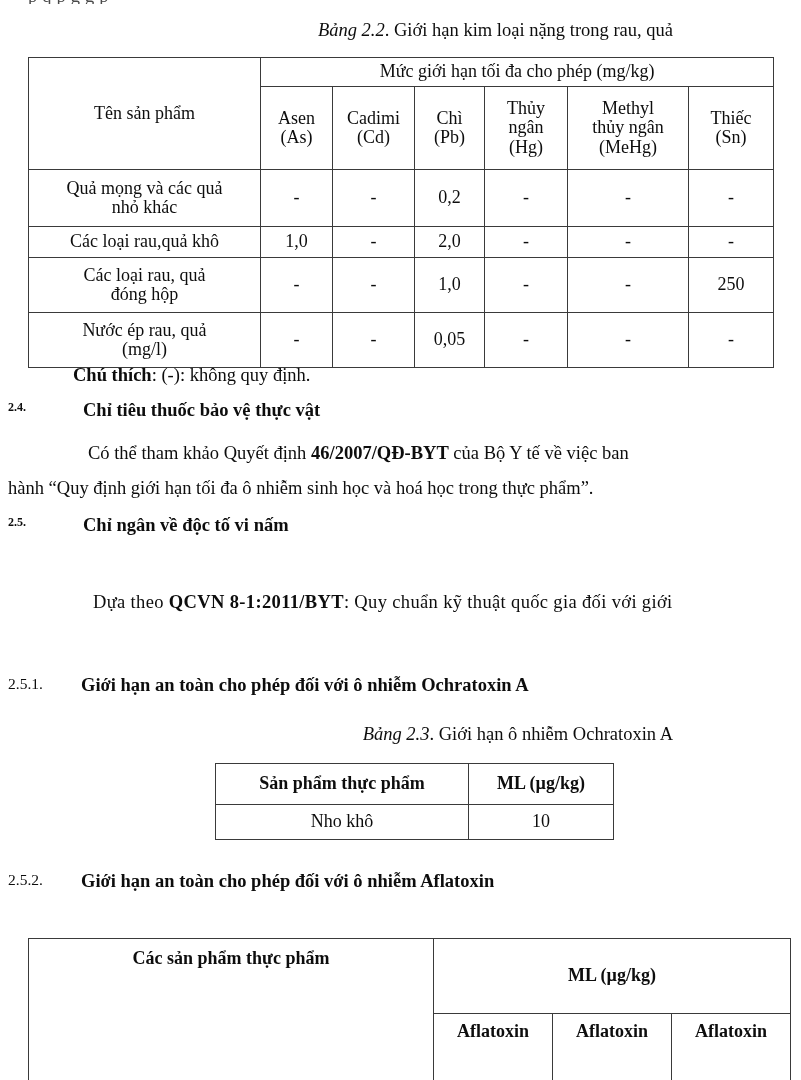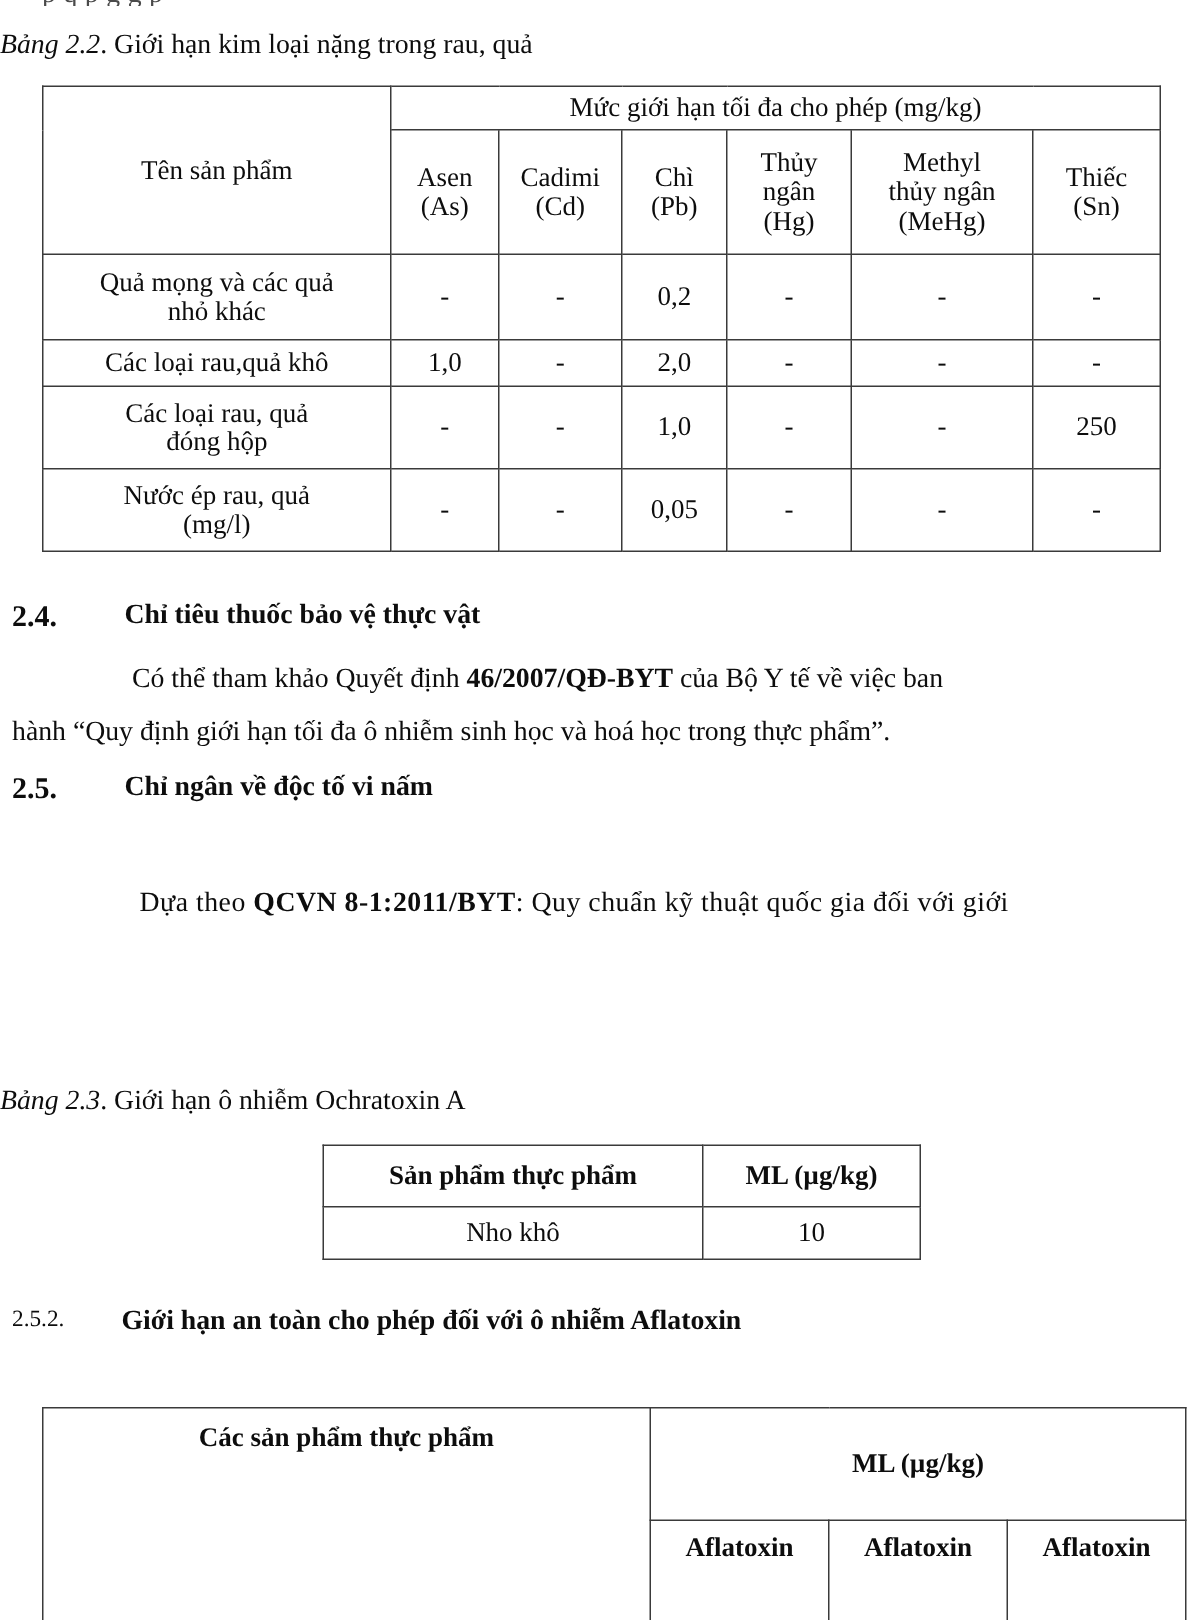--- a/index.html
+++ b/index.html
@@ -34,21 +34,21 @@
     font-size: 18.5px;
     color: #4a4a4a;
     white-space: nowrap;
     letter-spacing: .2px;
   }
 
   
   .caption {
     position: absolute;
     width: 673px;
-    text-align: left;
+    text-align: right;
     font-size: 18.5px;
     line-height: 1.1;
     white-space: nowrap;
   }
   .caption .it { font-style: italic; }
 
   
   table.doc {
     position: absolute;
     border-collapse: collapse;
@@ -89,21 +89,21 @@
   .heading {
     position: absolute;
     font-size: 18.5px;
     white-space: nowrap;
   }
   .heading .num {
     position: absolute;
     left: 0;
     top: 0;
     font-weight: bold;
-    font-size: 20px;
+    font-size: 12px;
   }
   .heading .htext {
     position: absolute;
     left: 75px;
     top: 0;
     font-weight: bold;
     font-size: 18.5px;
   }
   .heading.sub .num { font-size: 15.5px; font-weight: normal; }
   .heading.sub .htext { left: 73px; }
@@ -209,20 +209,23 @@
         <td>-</td>
         <td>-</td>
         <td>0,05</td>
         <td>-</td>
         <td>-</td>
         <td>-</td>
       </tr>
     </tbody>
   </table>
 
+  <div class="para" style="left:73px; top:365px;">
+    <span class="bold">Chú thích</span><span>: (-): không quy định.</span>
+  </div>
 
   <div class="heading" style="left:8px; top:400px; width:700px; height:24px;">
     <span class="num">2.4.</span>
     <span class="htext">Chỉ tiêu thuốc bảo vệ thực vật</span>
   </div>
 
   <div class="para" style="left:88px; top:443px;">
     <span>Có thể tham khảo Quyết định </span><span class="bold">46/2007/QĐ-BYT</span><span> của Bộ Y tế về việc ban</span>
   </div>
   <div class="para" style="left:8px; top:478px;">hành “Quy định giới hạn tối đa ô nhiễm sinh học và hoá học trong thực phẩm”.</div>
@@ -231,20 +234,24 @@
     <span class="num">2.5.</span>
     <span class="htext">Chỉ ngân về độc tố vi nấm</span>
   </div>
 
 
   <div class="para" style="left:78px; top:592px; letter-spacing:.35px;margin-left:15px;">
     <span>Dựa theo </span><span class="bold">QCVN 8-1:2011/BYT</span><span>: Quy chuẩn kỹ thuật quốc gia đối với giới</span>
   </div>
 
 
+  <div class="heading sub" style="left:8px; top:675px; width:720px; height:24px;">
+    <span class="num">2.5.1.</span>
+    <span class="htext">Giới hạn an toàn cho phép đối với ô nhiễm Ochratoxin A</span>
+  </div>
 
   <div class="caption" style="top:724px;">
     <span class="it">Bảng 2.3</span><span>. Giới hạn ô nhiễm Ochratoxin A</span>
   </div>
 
   <table class="doc" id="tbl23">
     <colgroup>
       <col style="width:253px">
       <col style="width:145px">
     </colgroup>

